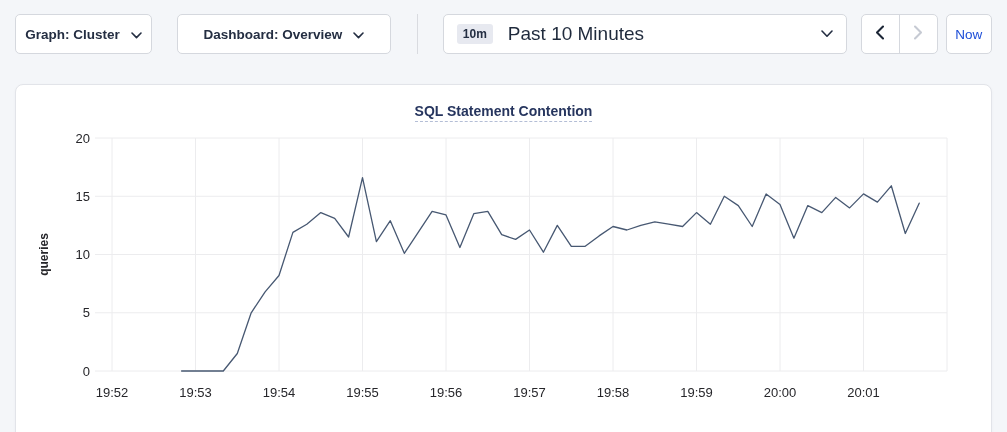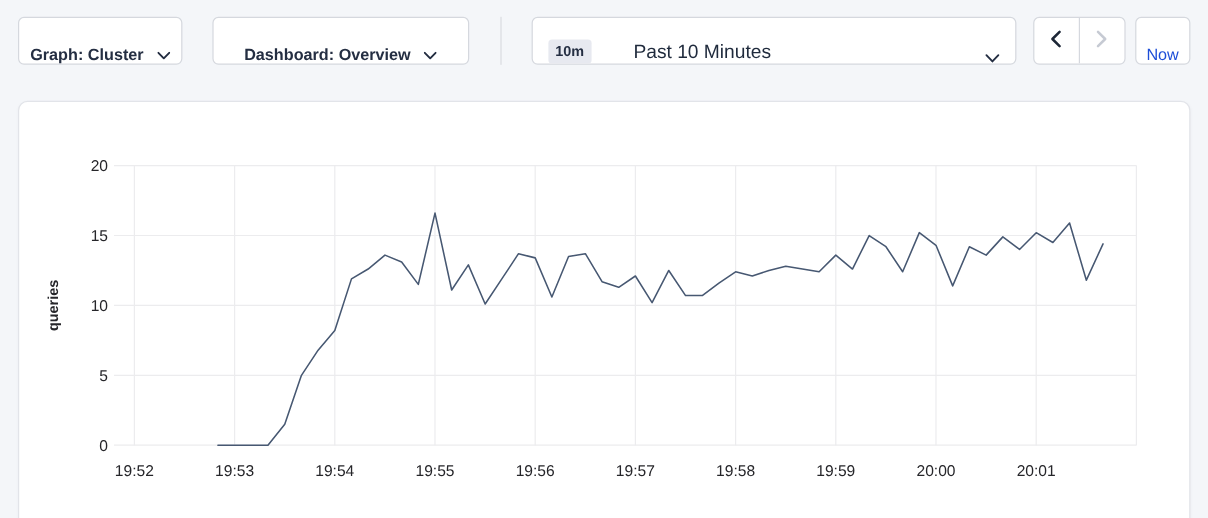--- a/index.html
+++ b/index.html
@@ -6,34 +6,34 @@
   html,body { margin:0; padding:0; }
   body {
     width:1007px; height:432px; overflow:hidden;
     background:#f4f6f9;
     font-family:"Liberation Sans", sans-serif;
     color:#242e42;
   }
   .topbar { display:flex; align-items:center; padding:14px 15px 0 15px; }
   .btn {
     background:#ffffff; border:1px solid #d5d8de; border-radius:5px;
-    height:40px; display:flex; align-items:flex-end;
+    height:40px; display:flex; align-items:center;
     font-family:"Liberation Sans", sans-serif;
     font-size:13.5px; font-weight:600; color:#242e42; cursor:pointer; padding:0;
   }
   .dd { justify-content:center; gap:11px; }
   .dd-graph { width:142px; }
   .dd-dashboard { width:222px; margin-left:25px; }
   .vdivider { width:1px; height:40px; background:#d9dbe0; margin-left:26px; }
   .time-picker { width:418px; margin-left:25px; padding:0 13px; font-weight:400; }
   .time-badge {
     background:#e7e9f0; color:#242e42; font-weight:700; font-size:12px;
     padding:3px 6px; border-radius:3px; margin-right:15px;
   }
-  .time-label { font-size:16px; color:#1f2a3c;margin-left:20px; }
+  .time-label { font-size:19px; color:#1f2a3c; }
   .time-chevron { margin-left:auto; display:flex; }
   .arrow-group {
     display:flex; margin-left:14px; background:#fff;
     border:1px solid #d5d8de; border-radius:5px; height:40px; overflow:hidden;
   }
   .arrow-btn {
     width:39px; height:38px; display:flex; align-items:center; justify-content:center;
     background:none; border:none; cursor:pointer; padding:0;
   }
   .arrow-btn + .arrow-btn { border-left:1px solid #d5d8de; }
@@ -102,20 +102,23 @@
       </span>
     </button>
   </div>
 
   <button class="btn now-btn" aria-disabled="true">
     <span>Now</span>
   </button>
 </div>
 
 <div class="panel">
+  <div class="title-row">
+    <span class="chart-title">SQL Statement Contention</span>
+  </div>
   <svg class="chart" id="chart-svg" width="975" height="300" viewBox="0 0 975 300">
       <g stroke="#ececee" stroke-width="1">
         <line x1="79" y1="248" x2="931" y2="248"></line>
         <line x1="79" y1="189.75" x2="931" y2="189.75"></line>
         <line x1="79" y1="131.5" x2="931" y2="131.5"></line>
         <line x1="79" y1="73.25" x2="931" y2="73.25"></line>
         <line x1="79" y1="15" x2="931" y2="15"></line>
         <line x1="96" y1="15" x2="96" y2="248"></line>
         <line x1="179.5" y1="15" x2="179.5" y2="248"></line>
         <line x1="263" y1="15" x2="263" y2="248"></line>

